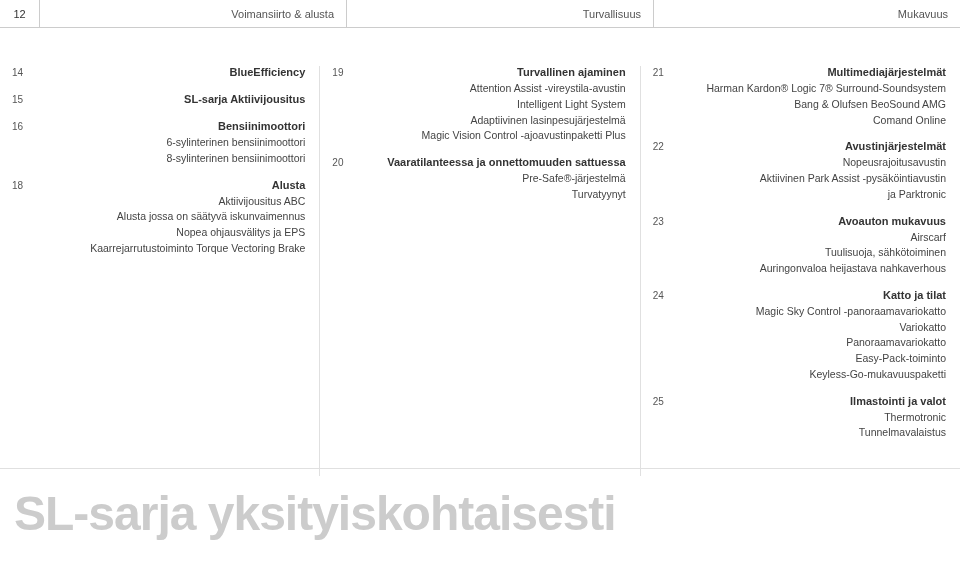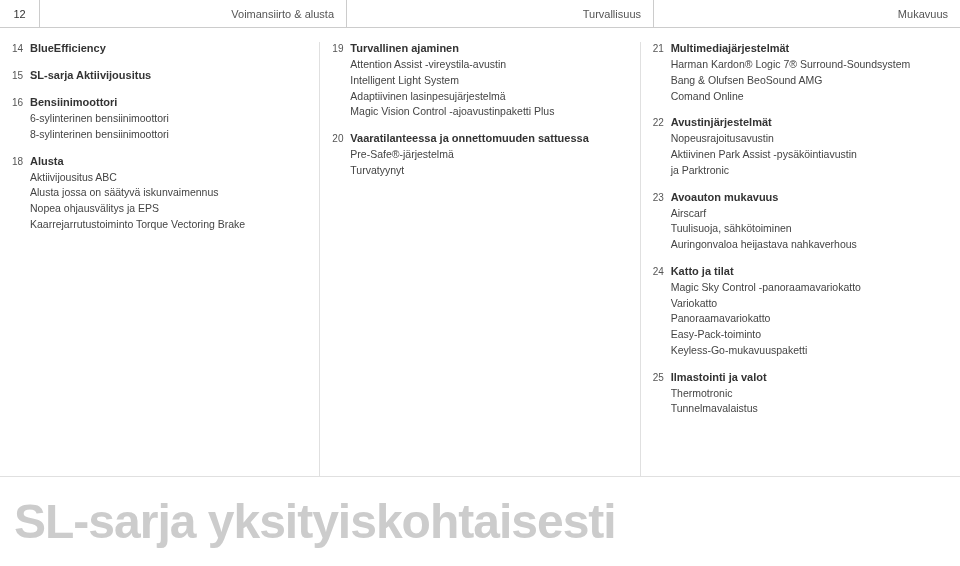--- a/index.html
+++ b/index.html
@@ -62,20 +62,21 @@
       display: flex;
       width: 100%;
       height: calc(100% - 28px - 90px);
       padding: 14px 0 0 0;
     }
 
     .column {
       flex: 1;
       padding: 0 12px;
       border-right: 1px solid #e0e0e0;
+      margin-top: 24px;
     }
 
     .column:last-child {
       border-right: none;
     }
 
     .section-block {
       margin-bottom: 12px;
     }
 
@@ -86,39 +87,40 @@
       display: inline-block;
       width: 18px;
       vertical-align: top;
       padding-top: 1px;
     }
 
     .section-content {
       display: inline-block;
       width: calc(100% - 20px);
       vertical-align: top;
+      text-align: right;
     }
 
     .section-title {
       font-size: 11px;
       font-weight: bold;
       color: #333;
       margin-bottom: 3px;
     }
 
     .section-item {
       font-size: 10.5px;
       color: #444;
       line-height: 1.5;
     }
 
     
     .bottom-section {
       position: absolute;
-      bottom: 0;
+      bottom: 8px;
       left: 0;
       right: 0;
       height: 90px;
       padding: 10px 14px 10px 14px;
       display: flex;
       align-items: center;
       border-top: 1px solid #e0e0e0;
     }
 
     .large-title {

